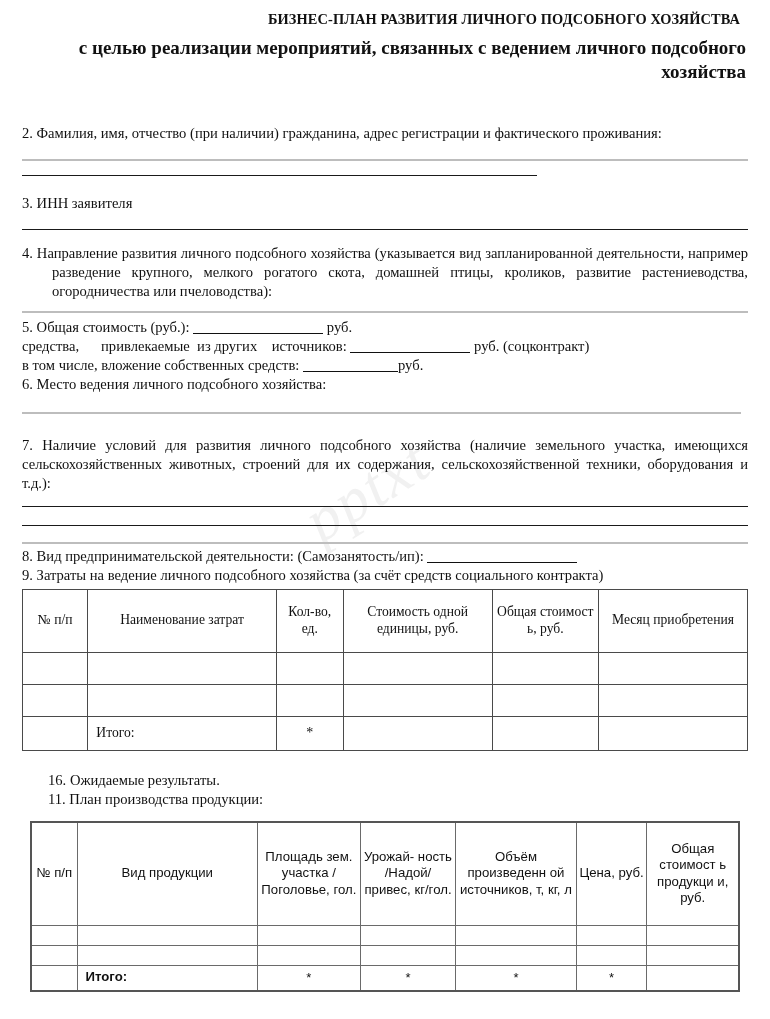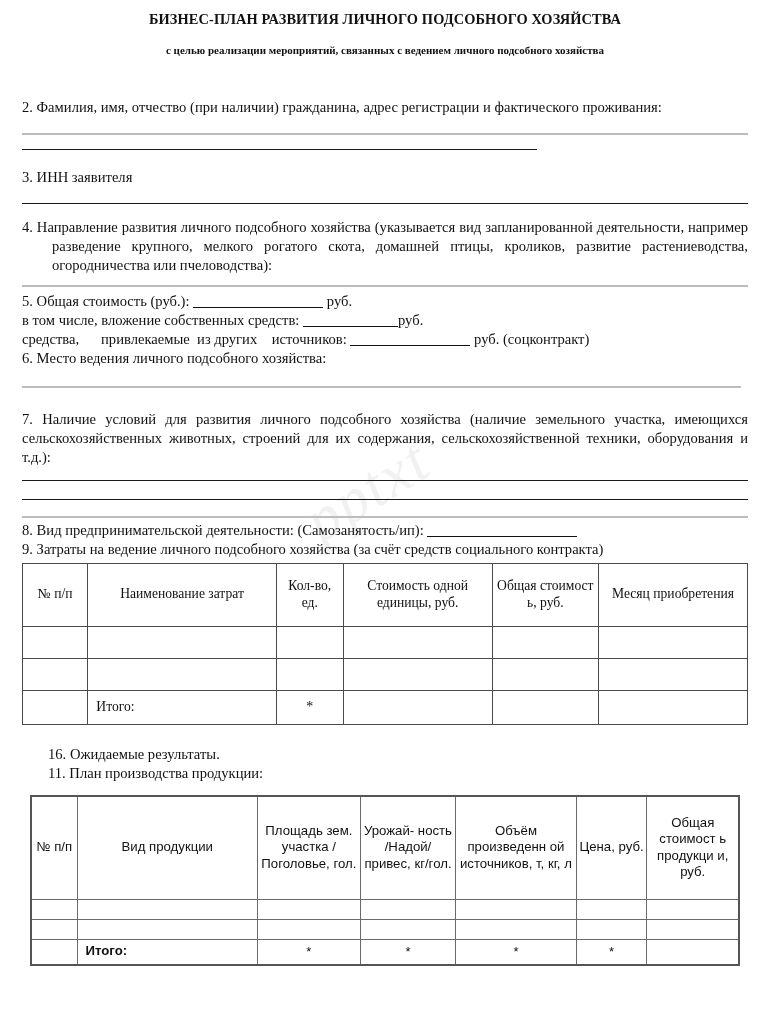--- a/index.html
+++ b/index.html
@@ -42,32 +42,32 @@
   }
 
   .content {
     position: relative;
     z-index: 1;
     padding: 10px 22px 0 22px;
   }
 
   
   .title-block {
-    text-align: center;
+    text-align: right;
     font-weight: bold;
     line-height: 1.26;
   }
   .title-line1 {
     font-size: 14.4px;
     letter-spacing: 0.1px;
     padding: 0 8px;
   }
   .title-line2 {
-    font-size: 11px;
-    margin-top: 16px;
+    font-size: 19px;
+    margin-top: 8px;
     padding: 0 2px;
   }
 
   
   .spacer-lg { height: 40px; }
   .spacer-md { height: 16px; }
 
   p.item {
     margin: 0;
     font-size: 14.6px;
@@ -206,28 +206,28 @@
     <hr class="rule rule-light w-full">
     <div style="height:5px"></div>
 
     <p class="item">
       <span>5.  Общая стоимость (руб.):</span>
       <span class="blank b-130"></span>
       <span>руб.</span>
     </p>
 
     <p class="item">
-      <span>в том числе, вложение собственных средств:</span>
-      <span class="blank b-95"></span><span>руб.</span>
-    </p>
-
-    <p class="item">
       <span class="nbsp-run">средства,      привлекаемые  из других    источников:</span>
       <span class="blank b-120"></span>
       <span>руб. (соцконтракт)</span>
+    </p>
+
+    <p class="item">
+      <span>в том числе, вложение собственных средств:</span>
+      <span class="blank b-95"></span><span>руб.</span>
     </p>
 
     <p class="item">6.  Место ведения   личного  подсобного хозяйства:</p>
 
     <div style="height:18px"></div>
     <hr class="rule rule-light w-full" style="width:99%">
 
     <div style="height:22px"></div>
 
     <p class="item hang2">7. Наличие условий для развития личного подсобного хозяйства (наличие земельного участка, имеющихся сельскохозяйственных животных, строений для их содержания, сельскохозяйственной техники, оборудования и т.д.):</p>

